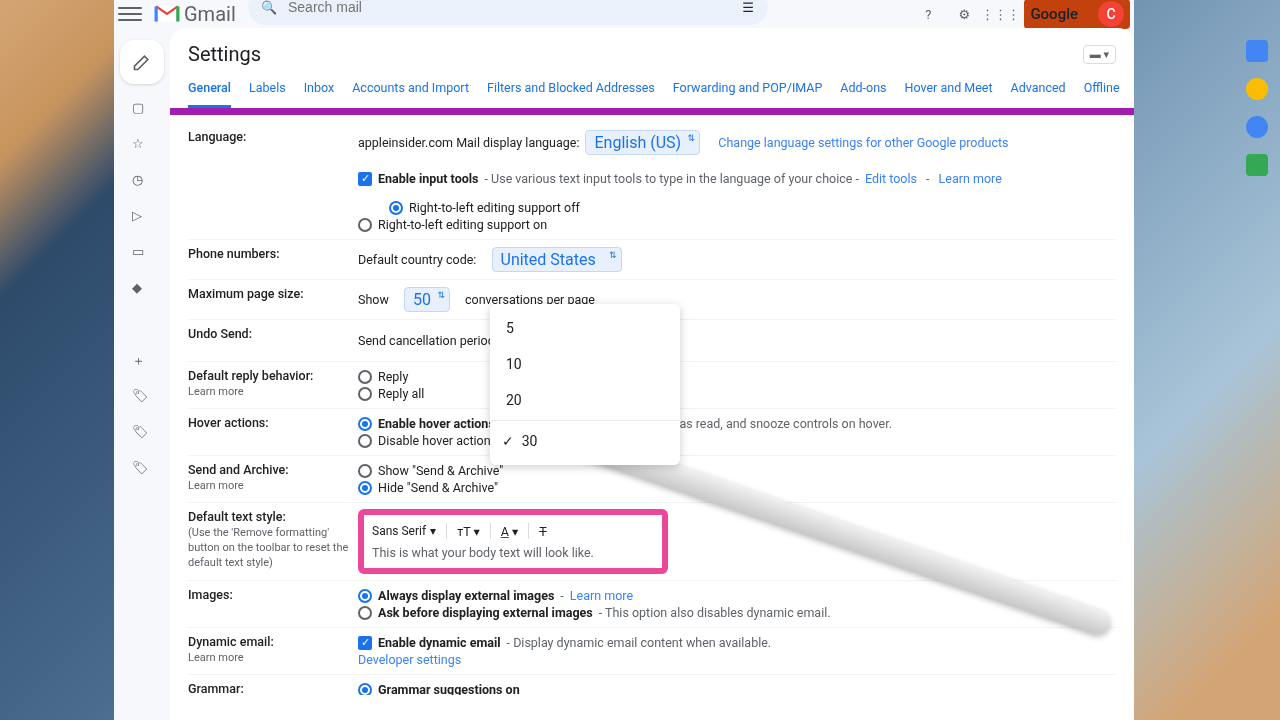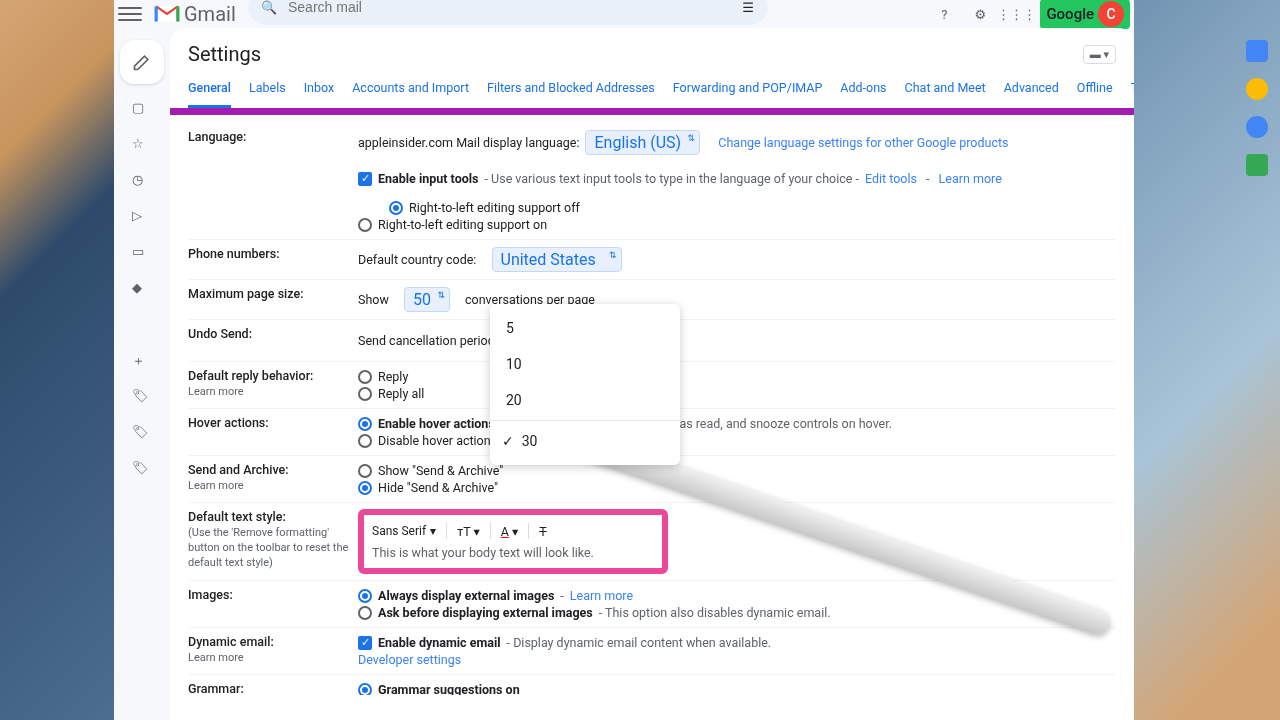--- a/index.html
+++ b/index.html
@@ -17,21 +17,21 @@
 .gmail-container { position:absolute; left:114px; top:0; width:1020px; height:720px; background:#f6f8fc; border-radius:0 0 0 0; }
 .header-bar { height:28px; display:flex; align-items:center; padding:0 4px; gap:12px; background:rgba(246,248,252,0.95); }
 .menu-icon { width:24px; height:24px; display:flex; flex-direction:column; justify-content:center; gap:4px; cursor:pointer;}
 .menu-icon span{ height:2px; background:#5f6368; border-radius:1px;}
 .gmail-logo { display:flex; align-items:center; gap:4px; font-size:20px; color:#5f6368; font-weight:400;}
 .gmail-logo svg{ width:26px; height:20px;}
 .search-bar { flex:1; max-width:520px; height:36px; background:#eaf1fb; border-radius:24px; display:flex; align-items:center; padding:0 14px; gap:10px; margin-top:-14px;}
 .search-bar input{ flex:1; border:none; background:transparent; font-size:14px; outline:none; color:#5f6368;}
 .header-right { margin-left:auto; display:flex; align-items:center; gap:12px;}
 .icon-btn { width:24px; height:24px; display:flex; align-items:center; justify-content:center; color:#5f6368; cursor:pointer; border-radius:50%;}
-.google-badge { background:#22c55e; padding:2px 6px; border-radius:4px; display:flex; align-items:center; gap:4px; font-size:15px;}
+.google-badge { background:#c2410c; padding:2px 6px; border-radius:4px; display:flex; align-items:center; gap:20px; font-size:15px;}
 .google-badge span:first-child{ font-weight:500;}
 .avatar { width:26px; height:26px; border-radius:50%; background:#f44336; color:#fff; display:flex; align-items:center; justify-content:center; font-weight:500; font-size:14px;}
 .sidebar-left { position:absolute; left:114px; top:30px; width:56px; height:690px; display:flex; flex-direction:column; align-items:center; padding-top:10px; gap:16px;}
 .compose-btn { width:44px; height:44px; background:#fff; border-radius:14px; display:flex; align-items:center; justify-content:center; box-shadow:0 1px 3px rgba(0,0,0,0.15);}
 .sidebar-icon { width:20px; height:20px; color:#5f6368;}
 .content-area { position:absolute; left:170px; top:28px; width:964px; height:692px; background:#fff; border-radius:16px 16px 0 0; overflow:hidden;}
 .settings-header { padding:14px 18px 8px; display:flex; align-items:center; justify-content:space-between;}
 .settings-title { font-size:20px; color:#202124;}
 .lang-selector { font-size:11px; color:#5f6368; border:1px solid #dadce0; padding:2px 6px; border-radius:4px; display:flex; gap:4px; align-items:center;}
 .tabs { display:flex; padding:0 18px; border-bottom:7px solid #a21caf; gap:18px; font-size:12.5px;text-align:center;}
@@ -128,21 +128,21 @@
       <div class="lang-selector">▬ ▾</div>
     </div>
     <div class="tabs">
       <div class="tab active">General</div>
       <div class="tab">Labels</div>
       <div class="tab">Inbox</div>
       <div class="tab">Accounts and Import</div>
       <div class="tab">Filters and Blocked Addresses</div>
       <div class="tab">Forwarding and POP/IMAP</div>
       <div class="tab">Add-ons</div>
-      <div class="tab">Chat and Meet</div>
+      <div class="tab">Hover and Meet</div>
       <div class="tab">Advanced</div>
       <div class="tab">Offline</div>
       <div class="tab">Themes</div>
     </div>
 
     <div class="settings-body">
 
       <div class="setting-row">
         <div class="setting-label">Language:</div>
         <div class="setting-content">

